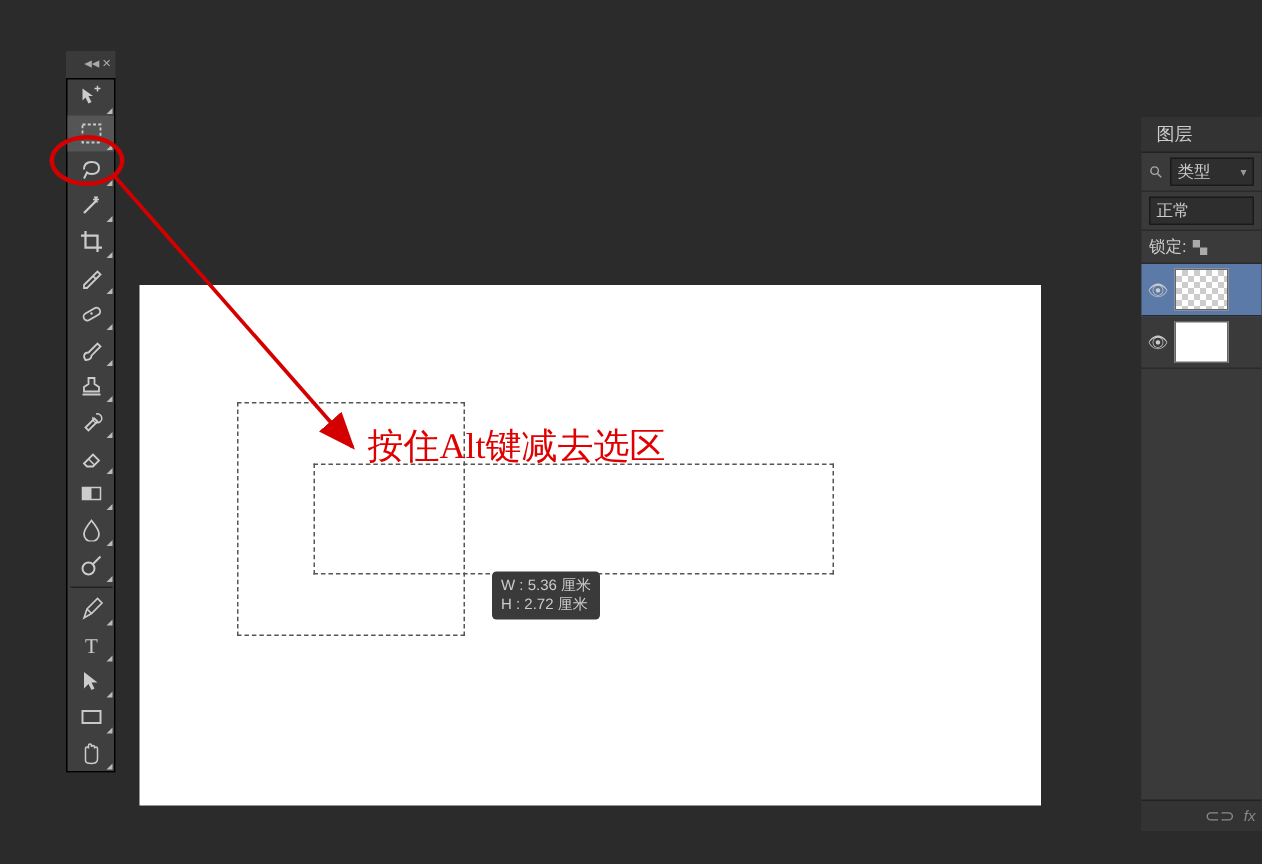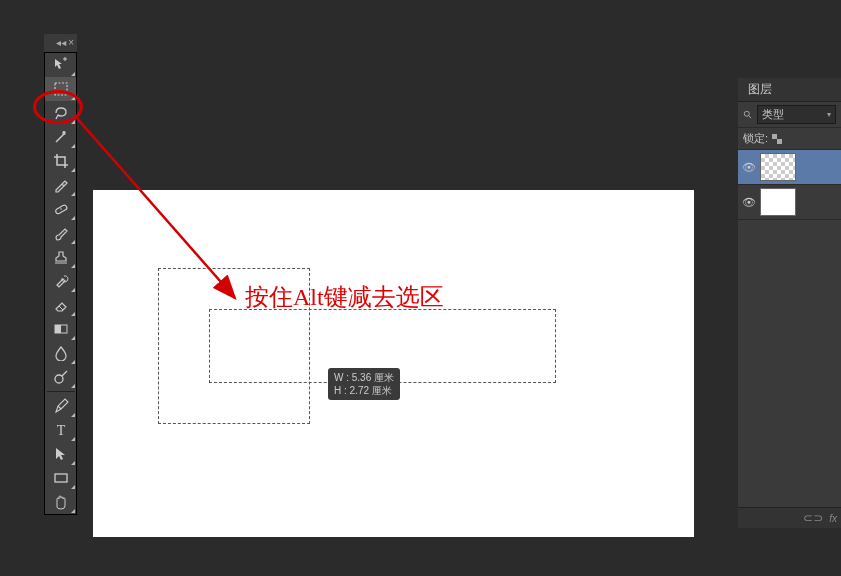--- a/index.html
+++ b/index.html
@@ -127,21 +127,21 @@
     line-height: 1.3;
     white-space: nowrap;
     z-index: 16;
     font-family: sans-serif;
   }
   
   .layers-panel {
     position: absolute;
     right: 0;
     top: 78px;
-    width: 103px;
+    width: 80px;
     background: #3a3a3a;
     color: #ccc;
     font-size: 11px;
   }
   .lp-tab {
     background: #333;
     padding: 3px 10px;
     border-bottom: 1px solid #222;
     font-size: 12px;
   }
@@ -368,38 +368,43 @@
 
 <div class="canvas">
 
   <div class="sel" style="left:65px; top:78px; width:152px; height:156px;"></div>
 
   <div class="sel" style="left:116px; top:119px; width:347px; height:74px;"></div>
 </div>
 
 <div class="instruction">按住Alt键减去选区</div>
 
-<div class="measure" style="left:328px; top:368px;">
+<div class="measure" style="left:328px; top:381px;">
   <div><span>W :</span> <span>5.36 厘米</span></div>
   <div><span>H :</span> <span>2.72 厘米</span></div>
 </div>
 
 <div class="layers-panel">
   <div class="lp-tab">图层</div>
   <div class="lp-row">
     <svg class="search" viewBox="0 0 16 16">
         <circle cx="6" cy="6" r="4" stroke="#aaa" stroke-width="1.5" fill="none"></circle>
         <line x1="9" y1="9" x2="13" y2="13" stroke="#aaa" stroke-width="1.5"></line>
       </svg>
     <div class="lp-dropdown">
       <span>类型</span>
       <span class="triangle">▾</span>
     </div>
   </div>
   <div class="lp-row">
+    <div class="lp-dropdown" style="width:100%;">
+      <span>正常</span>
+    </div>
+  </div>
+  <div class="lp-row">
     <span>锁定:</span>
     <svg width="10" height="10" viewBox="0 0 10 10">
         <rect x="0" y="0" width="5" height="5" fill="#aaa"></rect>
         <rect x="5" y="5" width="5" height="5" fill="#aaa"></rect>
       </svg>
   </div>
   <div class="lp-layers" id="layers-list">
       <div class="layer-row selected">
         <div class="eye">👁</div>
         <div class="layer-thumb checker"></div>

